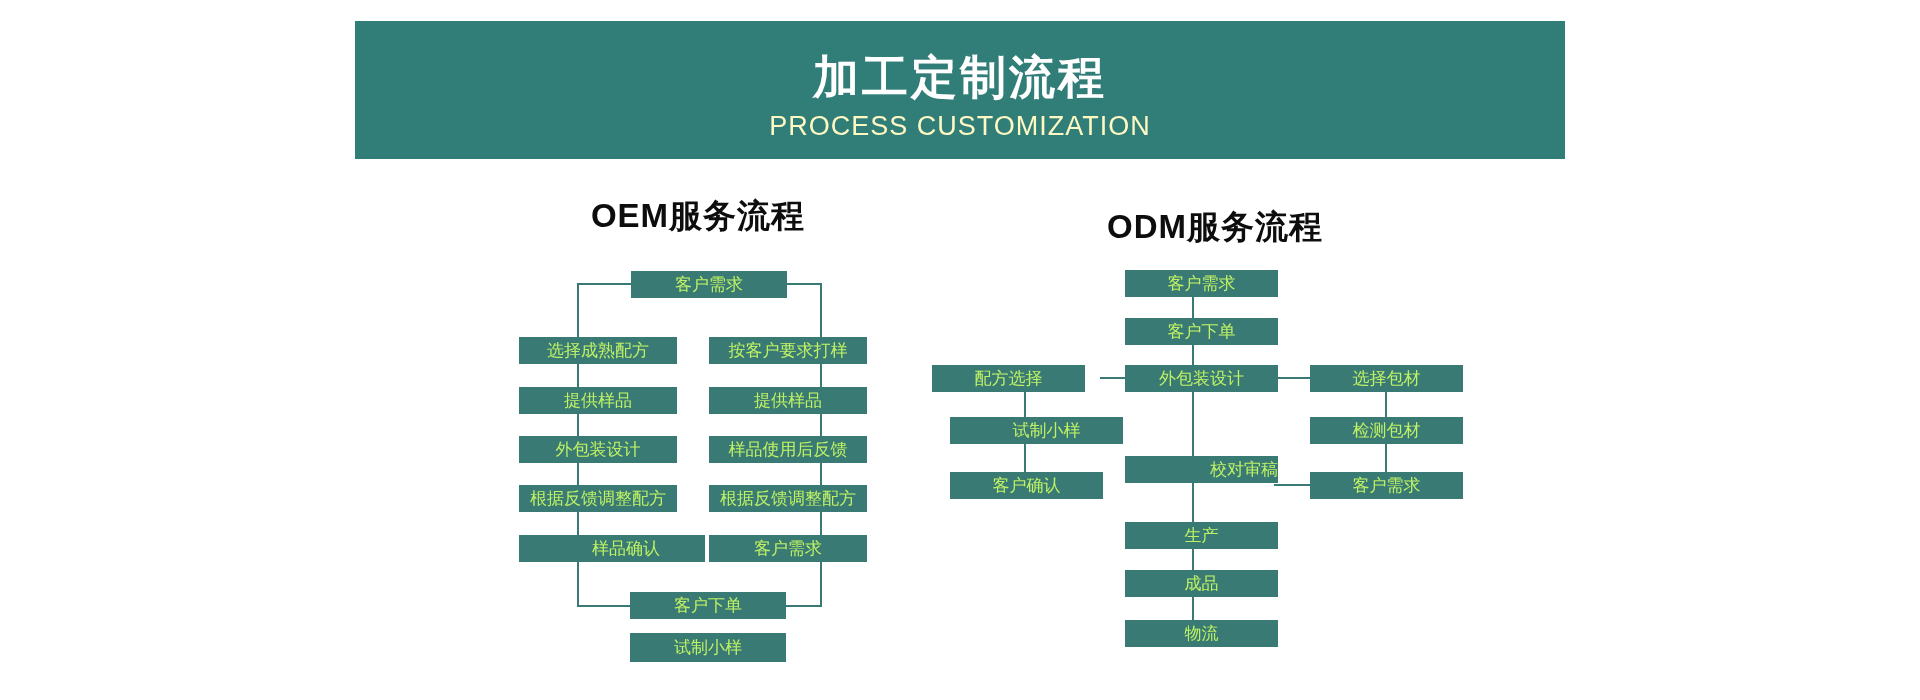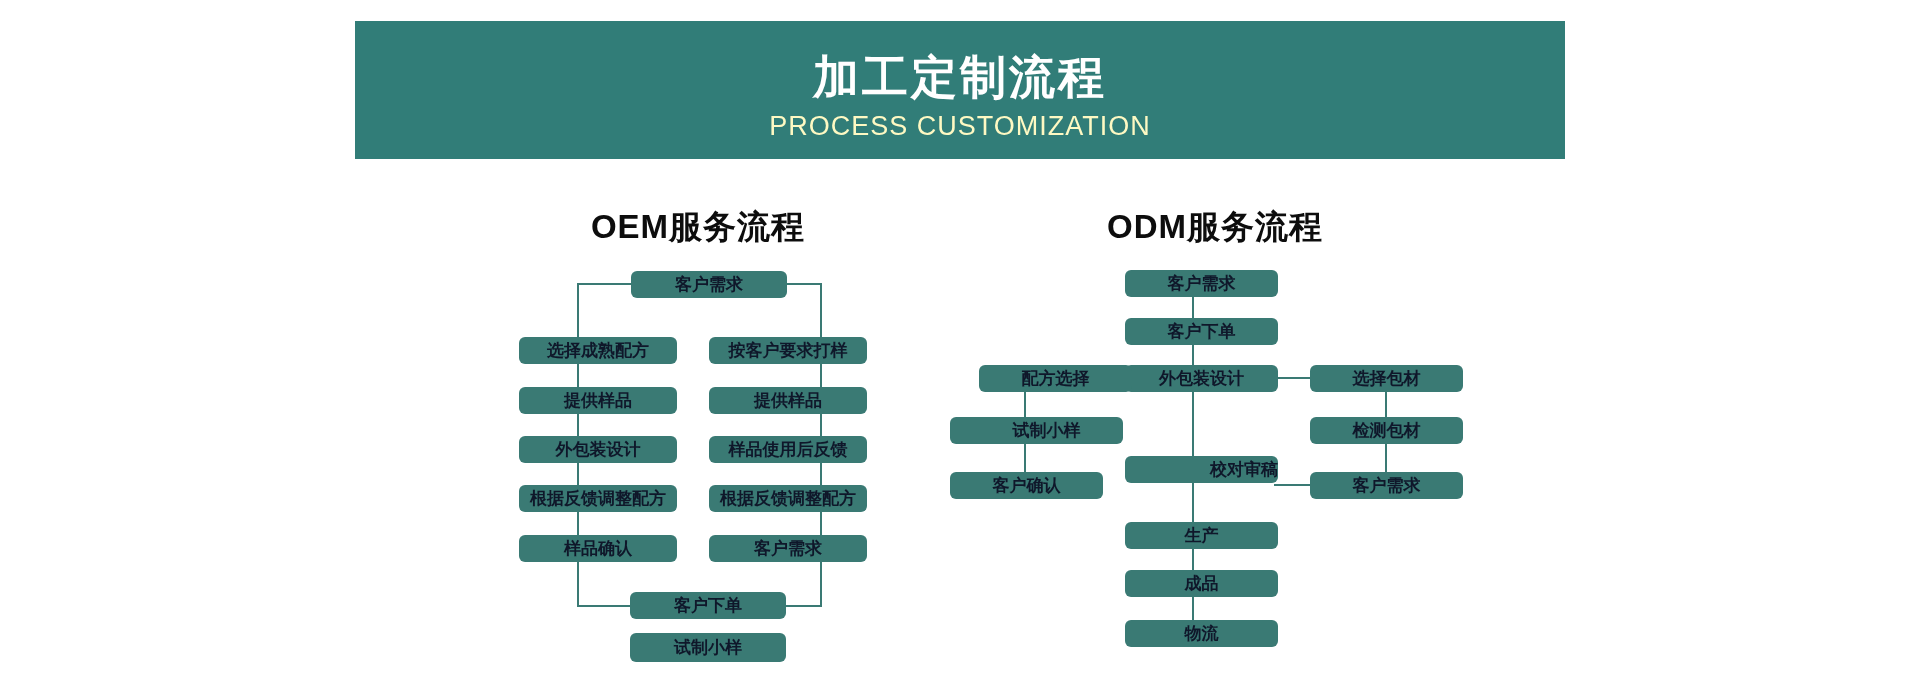--- a/index.html
+++ b/index.html
@@ -10,38 +10,38 @@
   .banner{position:absolute;left:355px;top:21px;width:1210px;height:138px;
           background:#317d78;color:#ffffff;text-align:center;}
   .banner-title{margin-top:31px;font-size:46px;font-weight:bold;letter-spacing:3px;line-height:1.1;}
   .banner-sub{margin-top:8px;font-size:27px;font-weight:400;letter-spacing:1px;color:#fef9c3;}
 
   
   .sec-title{position:absolute;width:360px;text-align:center;font-size:33px;font-weight:bold;
              color:#0d0d0d;letter-spacing:1px;}
 
   
-  .node{position:absolute;height:27px;line-height:27px;border-radius:6px;background:#3a7a74;
-        color:#0f172a;font-size:17px;font-weight:bold;text-align:center;white-space:nowrap;}
+  .node{position:absolute;height:27px;line-height:27px;border-radius:0;background:#3a7a74;
+        color:#bef264;font-size:17px;font-weight:normal;text-align:center;white-space:nowrap;}
 
   
   .vline{position:absolute;width:2px;background:#3a7a74;}
   .hline{position:absolute;height:2px;background:#3a7a74;}
 </style>
 </head>
 <body>
 
 <div class="page">
 
   <div class="banner">
     <div class="banner-title">加工定制流程</div>
     <div class="banner-sub">PROCESS CUSTOMIZATION</div>
   </div>
 
-  <div class="sec-title" style="left:518px;top:205px;">OEM服务流程</div>
+  <div class="sec-title" style="left:518px;top:194px;">OEM服务流程</div>
   <div class="sec-title" style="left:1035px;top:205px;">ODM服务流程</div>
 
   <div class="hline" style="left:577px;top:283px;width:56px;"></div>
   <div class="vline" style="left:577px;top:283px;height:324px;"></div>
   <div class="hline" style="left:577px;top:605px;width:56px;"></div>
   <div class="hline" style="left:785px;top:283px;width:37px;"></div>
   <div class="vline" style="left:820px;top:283px;height:324px;"></div>
   <div class="hline" style="left:785px;top:605px;width:37px;"></div>
 
   <div class="vline" style="left:1192px;top:283px;height:350px;"></div>
@@ -50,40 +50,40 @@
   <div class="vline" style="left:1024px;top:378px;height:108px;"></div>
   <div class="vline" style="left:1385px;top:378px;height:108px;"></div>
   <div class="hline" style="left:1274px;top:484px;width:40px;"></div>
 
   <div class="node" style="left:631px;top:271px;width:156px;">客户需求</div>
 
   <div class="node" style="left:519px;top:337px;width:158px;">选择成熟配方</div>
   <div class="node" style="left:519px;top:387px;width:158px;">提供样品</div>
   <div class="node" style="left:519px;top:436px;width:158px;">外包装设计</div>
   <div class="node" style="left:519px;top:485px;width:158px;">根据反馈调整配方</div>
-  <div class="node" style="left:519px;top:535px;width:158px;">样品确认</div>
+  <div class="node" style="left:519px;top:535px;width:158px;padding-left:28px;">样品确认</div>
 
   <div class="node" style="left:709px;top:337px;width:158px;">按客户要求打样</div>
   <div class="node" style="left:709px;top:387px;width:158px;">提供样品</div>
   <div class="node" style="left:709px;top:436px;width:158px;">样品使用后反馈</div>
   <div class="node" style="left:709px;top:485px;width:158px;">根据反馈调整配方</div>
   <div class="node" style="left:709px;top:535px;width:158px;">客户需求</div>
 
   <div class="node" style="left:630px;top:592px;width:156px;">客户下单</div>
   <div class="node" style="left:630px;top:633px;width:156px;height:29px;line-height:29px;">试制小样</div>
 
   <div class="node" style="left:1125px;top:270px;width:153px;">客户需求</div>
   <div class="node" style="left:1125px;top:318px;width:153px;">客户下单</div>
   <div class="node" style="left:1125px;top:365px;width:153px;">外包装设计</div>
   <div class="node" style="left:1125px;top:456px;width:153px;text-align:right;">校对审稿</div>
   <div class="node" style="left:1125px;top:522px;width:153px;">生产</div>
   <div class="node" style="left:1125px;top:570px;width:153px;">成品</div>
   <div class="node" style="left:1125px;top:620px;width:153px;">物流</div>
 
-  <div class="node" style="left:979px;top:365px;width:153px;">配方选择</div>
+  <div class="node" style="left:932px;top:365px;width:153px;">配方选择</div>
   <div class="node" style="left:950px;top:417px;width:153px;padding-left:20px;">试制小样</div>
   <div class="node" style="left:950px;top:472px;width:153px;">客户确认</div>
 
   <div class="node" style="left:1310px;top:365px;width:153px;">选择包材</div>
   <div class="node" style="left:1310px;top:417px;width:153px;">检测包材</div>
   <div class="node" style="left:1310px;top:472px;width:153px;">客户需求</div>
 
 </div>
 
 </body></html>

